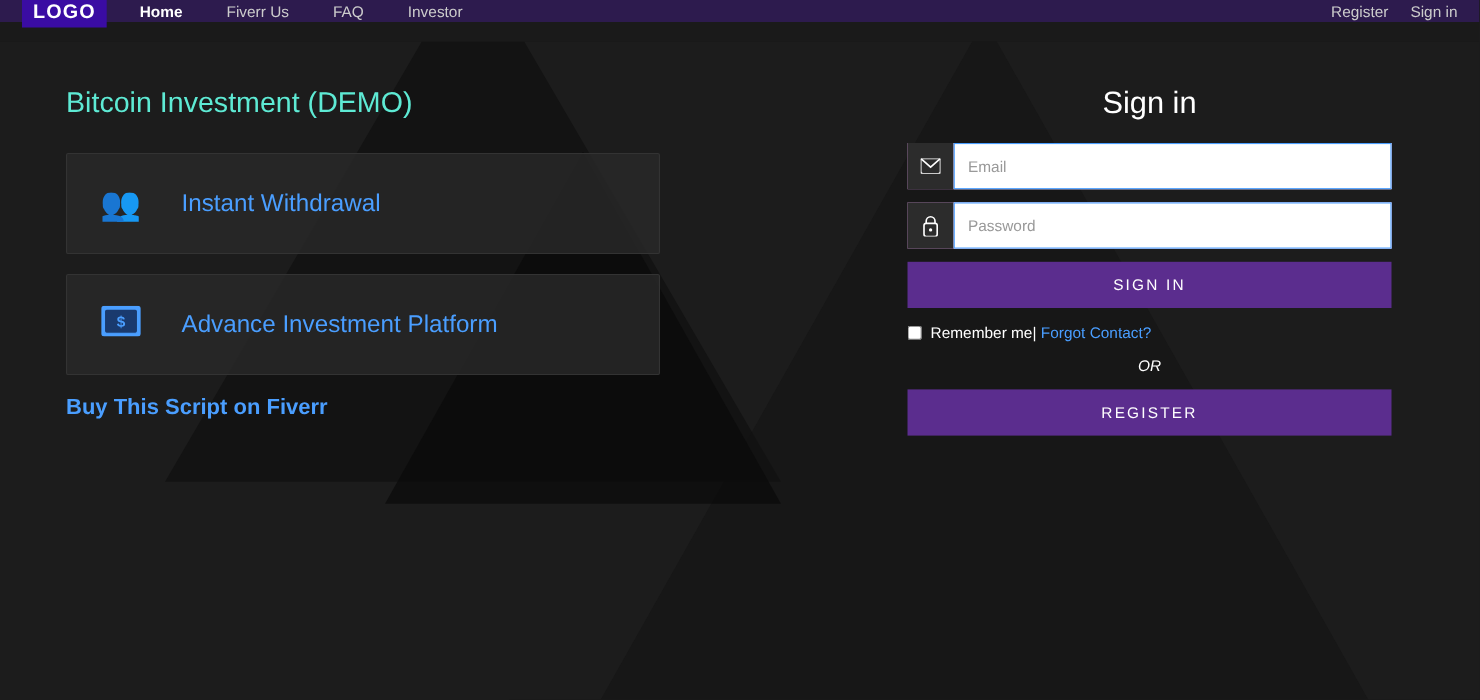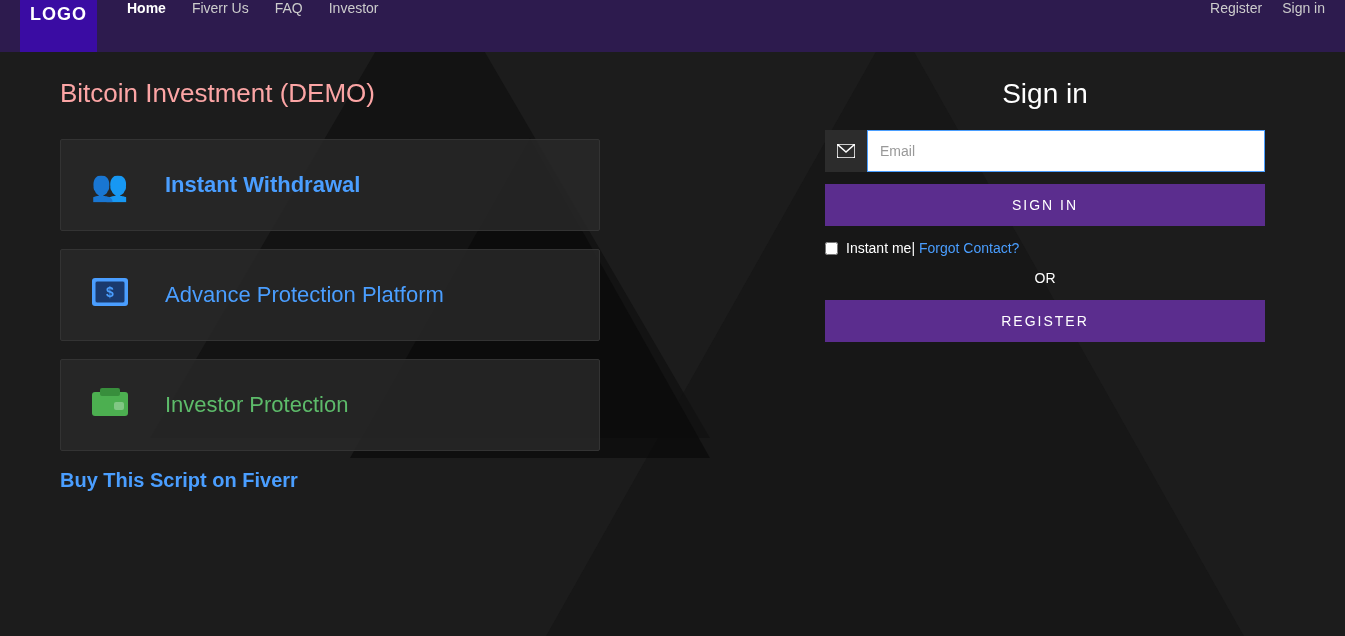--- a/index.html
+++ b/index.html
@@ -8,38 +8,39 @@
       height: 636px;
       overflow: hidden;
       font-family: Arial, sans-serif;
       background-color: #1a1a1a;
       position: relative;
     }
 
     
     .navbar {
       background-color: #2d1b4e;
-      height: 52px;
-      display: flex;
+      height: 20px;
+      display: flex;
+      align-items: center;
       padding: 0 20px;
       position: relative;
       z-index: 10;
     }
     .navbar-logo {
       background-color: #3a0ca3;
       color: white;
       font-weight: bold;
       font-size: 18px;
       padding: 4px 10px;
       margin-right: 30px;
       letter-spacing: 1px;
     }
     .navbar-links {
       display: flex;
-      gap: 26px;
+      gap: 40px;
       flex: 1;
     }
     .navbar-links a {
       color: white;
       text-decoration: none;
       font-size: 14px;
     }
     .navbar-links a.active {
       color: white;
       font-weight: bold;
@@ -114,21 +115,21 @@
     }
 
     
     .left-section {
       flex: 1;
       padding-right: 40px;
       padding-top: 10px;
     }
 
     .hero-title {
-      color: #fca5a5;
+      color: #5eead4;
       font-size: 26px;
       font-weight: normal;
       margin-bottom: 30px;
     }
 
     .feature-card {
       background-color: rgba(40, 40, 40, 0.85);
       border: 1px solid #333;
       display: flex;
       align-items: center;
@@ -147,21 +148,21 @@
       font-size: 28px;
       margin-right: 30px;
       flex-shrink: 0;
     }
 
     .feature-label {
       font-size: 22px;
       font-weight: normal;
     }
 
-    .feature-card-1 .feature-label { color: #4a9eff; font-weight: bold; }
+    .feature-card-1 .feature-label { color: #4a9eff; }
     .feature-card-2 .feature-label { color: #4a9eff; }
     .feature-card-3 .feature-label { color: #5dbb6a; }
 
     .icon-users {
       color: #f0a500;
       font-size: 30px;
     }
     .icon-dollar {
       color: #4a9eff;
       font-size: 28px;
@@ -258,20 +259,21 @@
     .remember-row a {
       color: #4a9eff;
       text-decoration: none;
       margin-left: 4px;
     }
 
     .or-divider {
       color: white;
       font-size: 14px;
       margin-bottom: 14px;
+      font-style: italic;
     }
 
     .register-btn {
       width: 440px;
       height: 42px;
       background-color: #5b2d8e;
       color: white;
       border: none;
       font-size: 14px;
       letter-spacing: 2px;
@@ -318,61 +320,59 @@
       <div class="feature-icon">
         <span class="icon-dollar">
           
           <svg width="36" height="28" viewBox="0 0 36 28" fill="none" xmlns="http://www.w3.org/2000/svg">
             <rect x="0" y="0" width="36" height="28" rx="3" fill="#4a9eff"></rect>
             <rect x="3" y="3" width="30" height="22" rx="2" fill="#1a3a6e" stroke="#4a9eff" stroke-width="1"></rect>
             <text x="18" y="19" text-anchor="middle" fill="#4a9eff" font-size="14" font-weight="bold">$</text>
           </svg>
         </span>
       </div>
-      <span class="feature-label">Advance Protection Platform</span>
-    </div>
-
-    <div class="feature-card feature-card-3">
-      <div class="feature-icon">
-        <span class="icon-wallet">
-          <svg width="36" height="28" viewBox="0 0 36 28" fill="none" xmlns="http://www.w3.org/2000/svg">
-            <rect x="0" y="4" width="36" height="24" rx="3" fill="#4caf50"></rect>
-            <rect x="8" y="0" width="20" height="8" rx="2" fill="#388e3c"></rect>
-            <rect x="22" y="14" width="10" height="8" rx="2" fill="#81c784"></rect>
-          </svg>
-        </span>
-      </div>
-      <span class="feature-label">Investor Protection</span>
-    </div>
+      <span class="feature-label">Advance Investment Platform</span>
+    </div>
+
 
     <div class="buy-section">
       <span>Buy This Script on </span>
       <span style="color:#4a9eff; cursor:pointer;">Fiverr</span>
     </div>
   </div>
 
   <div class="right-section">
     <h2 class="signin-title">Sign in</h2>
 
     <div class="input-group">
       <div class="input-icon">
         <svg width="18" height="14" viewBox="0 0 18 14" fill="white" xmlns="http://www.w3.org/2000/svg">
           <rect x="0" y="0" width="18" height="14" rx="2" fill="none" stroke="white" stroke-width="1.5"></rect>
           <polyline points="0,0 9,8 18,0" fill="none" stroke="white" stroke-width="1.5"></polyline>
         </svg>
       </div>
       <input type="email" placeholder="Email" style="">
     </div>
 
+    <div class="input-group">
+      <div class="input-icon">
+        <svg width="16" height="20" viewBox="0 0 16 20" fill="white" xmlns="http://www.w3.org/2000/svg">
+          <rect x="2" y="8" width="12" height="12" rx="2" fill="none" stroke="white" stroke-width="1.5"></rect>
+          <path d="M4 8V6a4 4 0 0 1 8 0v2" fill="none" stroke="white" stroke-width="1.5"></path>
+          <circle cx="8" cy="14" r="1.5" fill="white"></circle>
+        </svg>
+      </div>
+      <input type="password" placeholder="Password" style="">
+    </div>
 
     <button class="signin-btn">SIGN IN</button>
 
     <div class="remember-row">
       <input type="checkbox" style="">
-      <span>Instant me</span>
+      <span>Remember me</span>
       <span> | </span>
       <a>Forgot Contact?</a>
     </div>
 
     <div class="or-divider">OR</div>
 
     <button class="register-btn">REGISTER</button>
   </div>
 
 </div>

